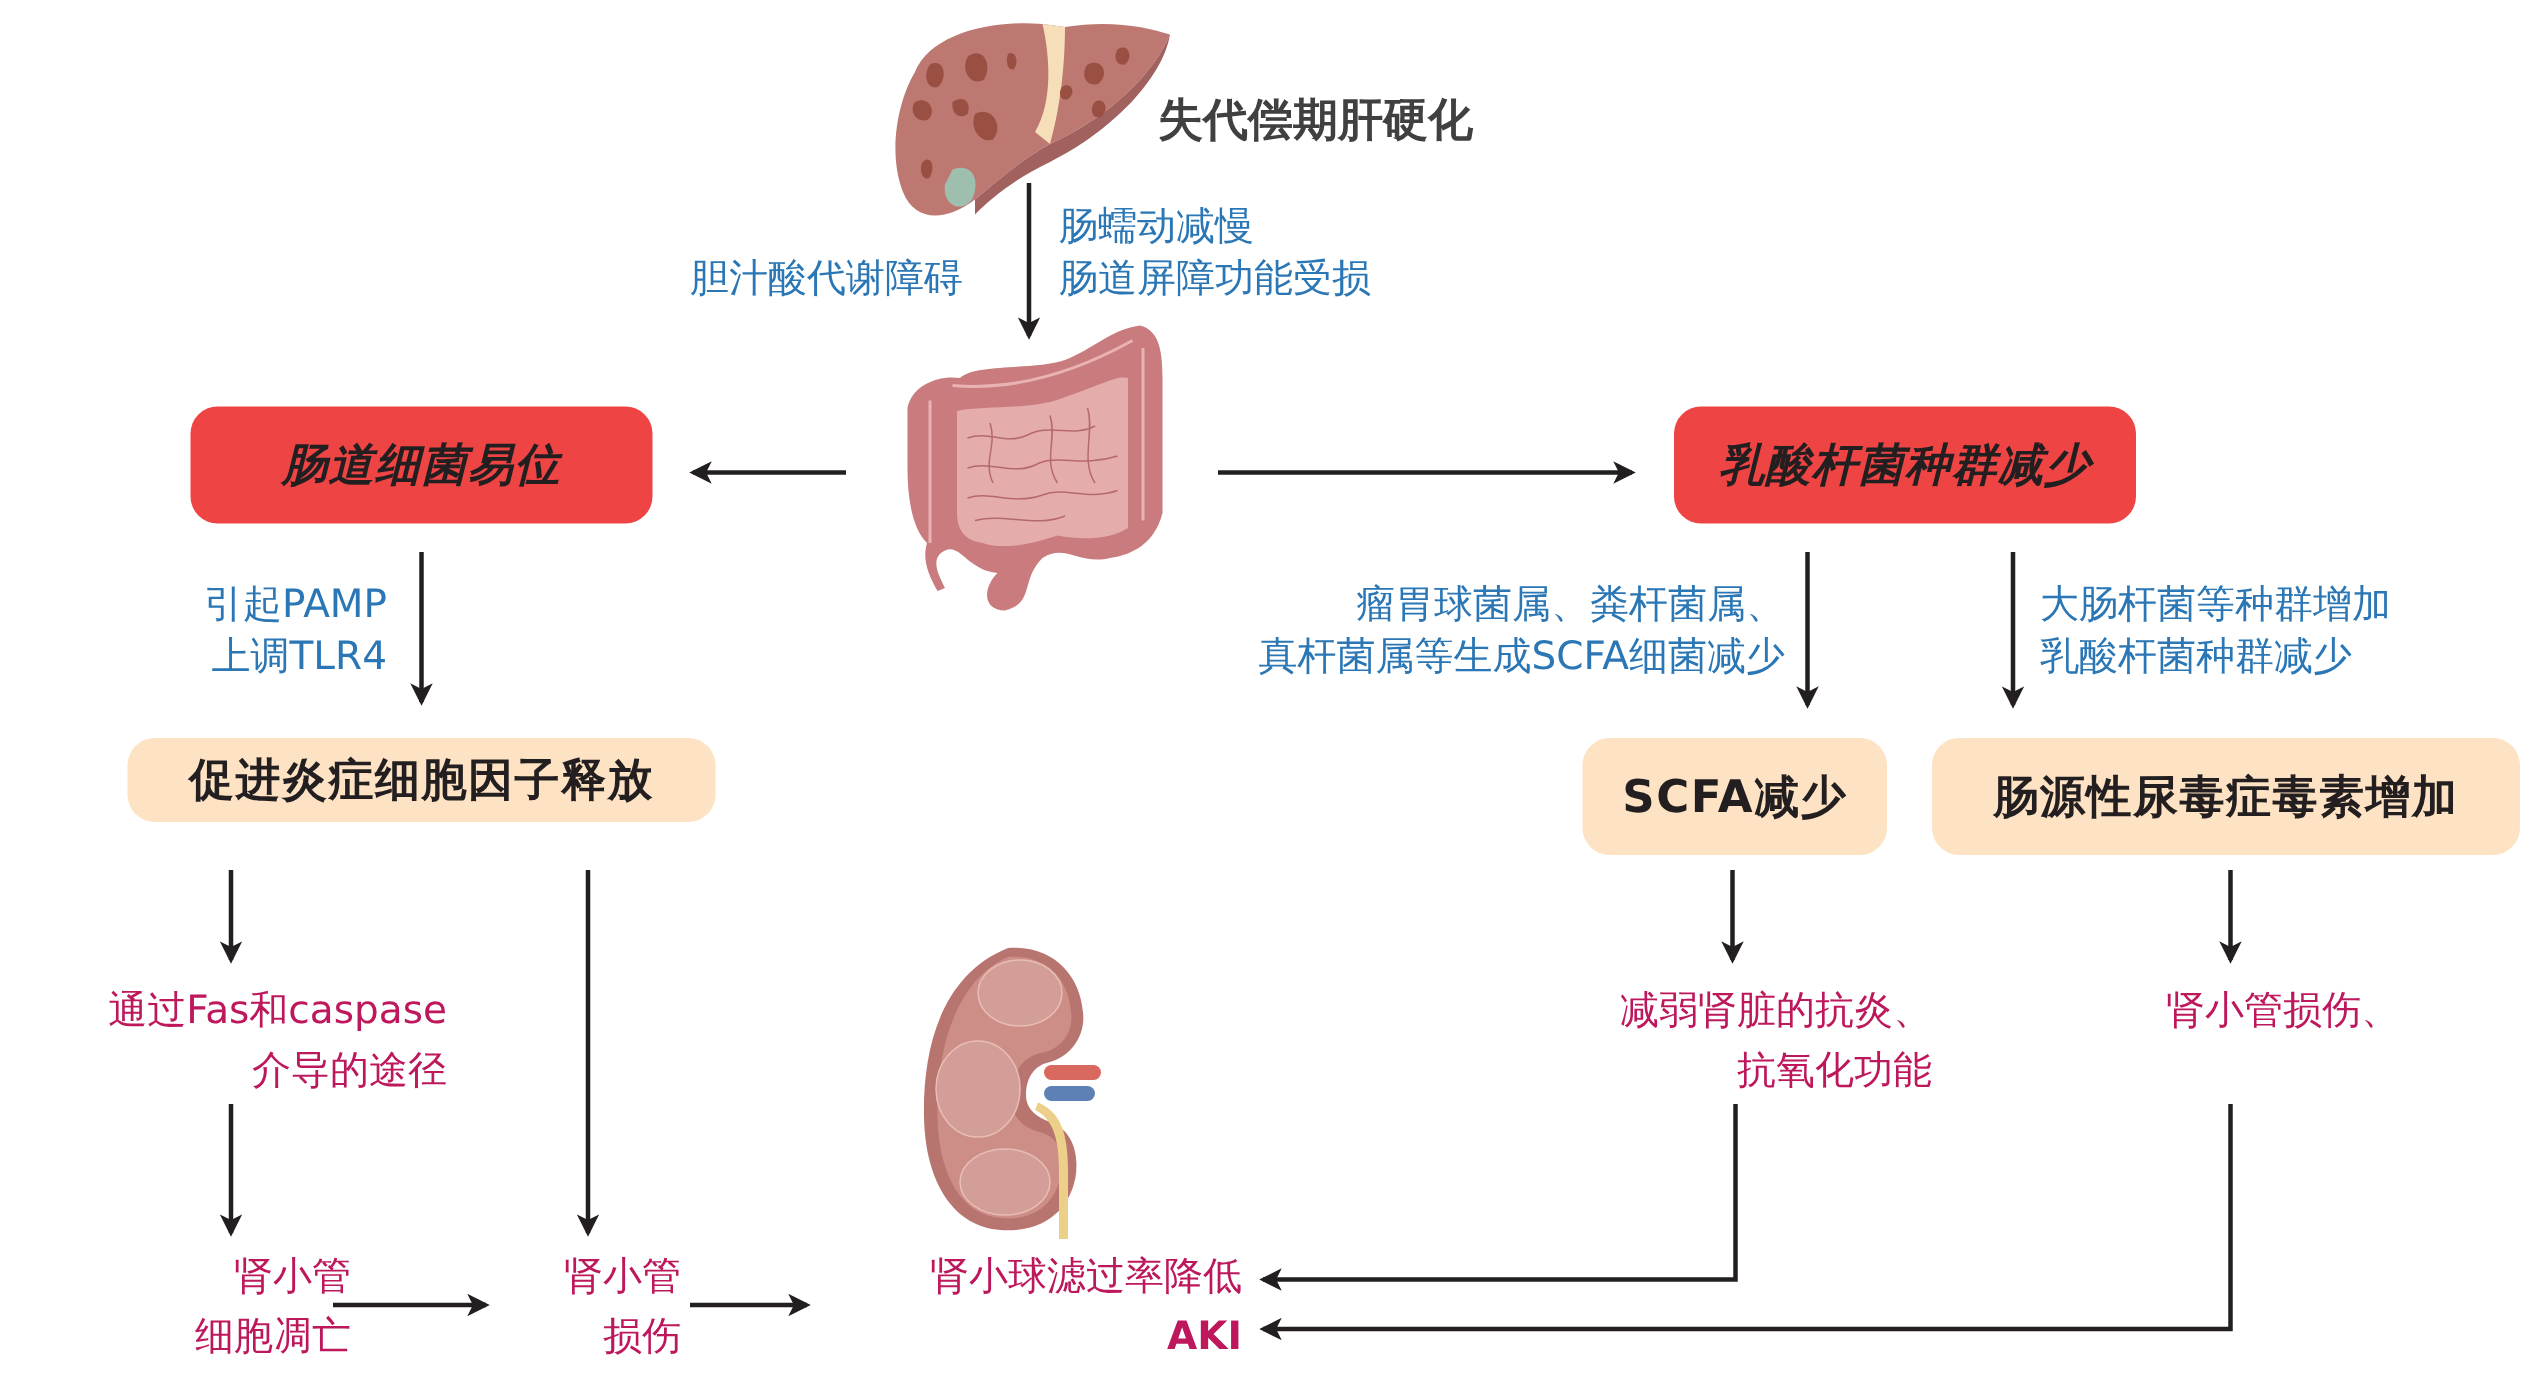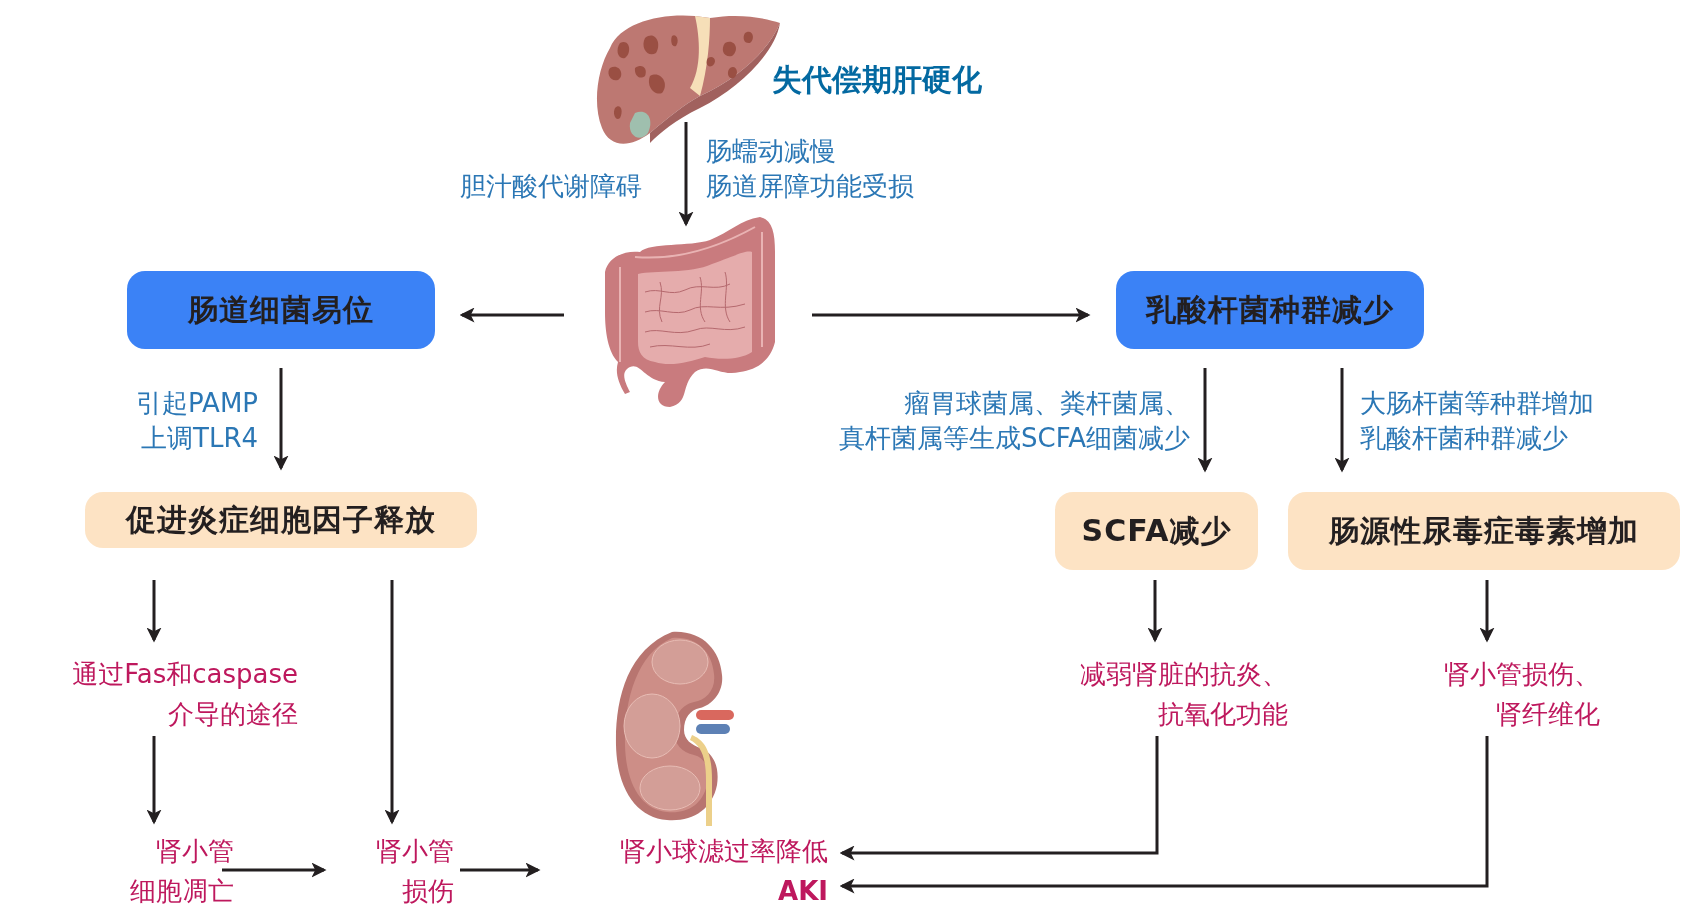--- a/index.html
+++ b/index.html
@@ -1,25 +1,25 @@
 <!DOCTYPE html>
 <html><head>
 <meta charset="utf-8">
 <style>
   html, body { margin:0; padding:0; background:#ffffff; }
   body { width:1689px; height:917px; position:relative; overflow:hidden;
          font-family:"DejaVu Sans","Liberation Sans",sans-serif; color:#231f20; }
   .abs { position:absolute; }
   .box { position:absolute; border-radius:18px; display:flex; align-items:center; justify-content:center;
          font-size:30px; font-weight:bold; color:#231f20; letter-spacing:1px; }
-  .pink { background:#3b82f6; }
+  .pink { background:#ef4444;font-style:italic; }
   .peach { background:#fde3c4; }
   .blue { color:#2b77b5; font-size:26px; line-height:35px; white-space:nowrap; }
   .black { color:#be185d; font-size:26px; line-height:40px; white-space:nowrap; text-align:right; }
-  .title { font-size:30px; font-weight:bold; color:#0369a1; white-space:nowrap; }
+  .title { font-size:30px; font-weight:bold; color:#404040; white-space:nowrap; }
   svg.overlay { position:absolute; left:0; top:0; }
 </style>
 </head>
 <body>
 
 <svg class="overlay" width="1689" height="917">
   <defs>
     <marker id="ah" viewBox="0 0 12 12" refX="10" refY="6" markerWidth="5" markerHeight="5" orient="auto">
       <path d="M0,0 L12,6 L0,12 L3,6 Z" fill="#231f20"></path>
     </marker>
@@ -147,14 +147,13 @@
 <div class="box peach" style="left:1055px;top:492px;width:203px;height:78px;">SCFA减少</div>
 <div class="box peach" style="left:1288px;top:492px;width:392px;height:78px;">肠源性尿毒症毒素增加</div>
 
 <div class="abs black" style="left:1028px;top:654px;width:260px;">
   <div>减弱肾脏的抗炎、</div>
   <div>抗氧化功能</div>
 </div>
 
 <div class="abs black" style="left:1380px;top:654px;width:220px;">
   <div>肾小管损伤、</div>
-  <div>肾纤维化</div>
 </div>
 
 </body></html>

